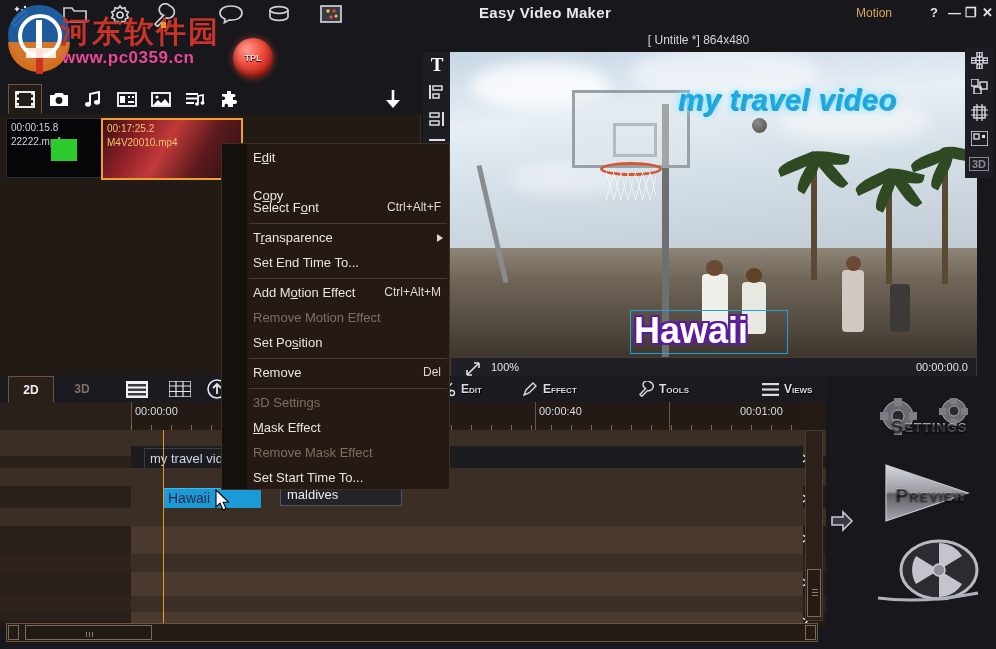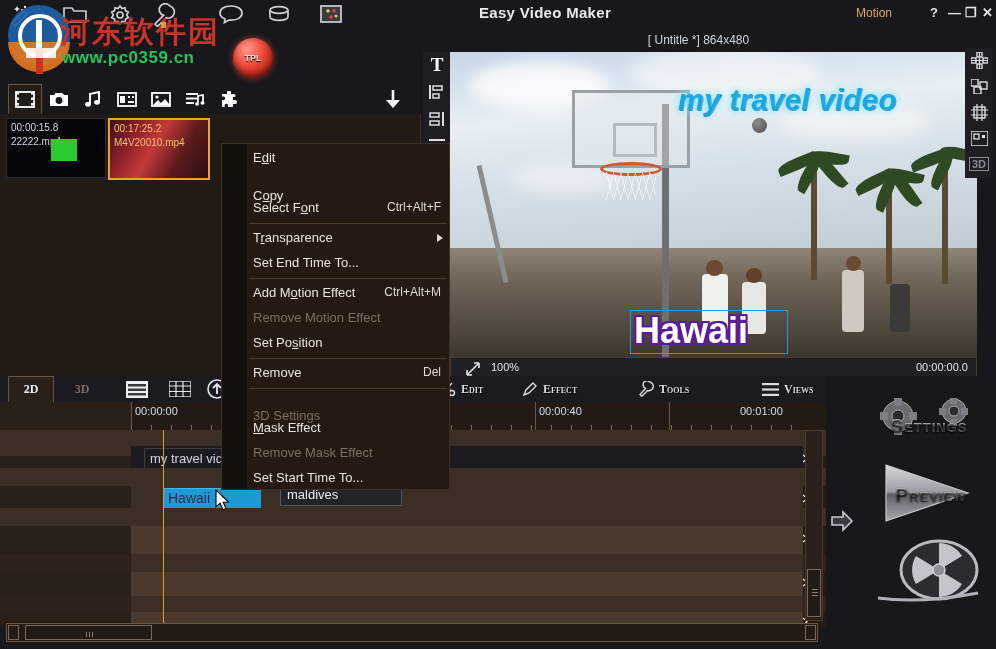--- a/index.html
+++ b/index.html
@@ -26,39 +26,39 @@
         background:radial-gradient(circle at 35% 28%, #ff9a8e 0%, #ef4b3a 42%, #b41f13 78%, #7c130a 100%);
         box-shadow:0 0 7px rgba(255,90,60,.55), inset 0 -3px 6px rgba(0,0,0,.45);
         display:flex;align-items:center;justify-content:center;}
   .rbtn span{color:#ffd9d2;font-size:9px;font-weight:bold;text-shadow:0 1px 1px #000;}
 
   
   .wm-logo{position:absolute;left:6px;top:2px;width:78px;height:76px;pointer-events:none;}
   .wm-cn{position:absolute;left:60px;top:12px;font-size:30px;font-weight:bold;color:#c8342a;
          letter-spacing:2px;pointer-events:none;font-family:"DejaVu Sans",sans-serif;
          text-shadow:0 0 1px rgba(0,0,0,.4);}
-  .wm-url{position:absolute;left:62px;top:48px;font-size:17px;font-weight:bold;color:#22c55e;
+  .wm-url{position:absolute;left:62px;top:48px;font-size:17px;font-weight:bold;color:#ec4899;
           letter-spacing:.5px;pointer-events:none;}
 
   
   .mediabar{position:absolute;left:0;top:84px;width:420px;height:30px;background:#17171c;
             border-bottom:1px solid #3a3028;}
   .mtab{position:absolute;top:0;width:34px;height:30px;display:flex;align-items:center;
         justify-content:center;cursor:pointer;}
   .mtab.active{background:#241c17;border:1px solid #6b5540;border-bottom:1px solid #241c17;
                box-sizing:border-box;}
   .dl-arrow{position:absolute;left:382px;top:4px;cursor:pointer;}
 
   
   .mediabin{position:absolute;left:0;top:114px;width:420px;height:262px;background:#211a15;
             border-right:1px solid #3a3028;}
   .clip{position:absolute;top:4px;width:98px;height:58px;overflow:hidden;cursor:pointer;}
   .clip.c1{left:6px;background:#060608;border:1px solid #2c2c32;}
-  .clip.c2{left:108px;border:2px solid #f0a030;
-           background:linear-gradient(120deg,#3b1014 0%,#8e2028 25%,#c23a3a 45%,#5c1a1c 70%,#2a0f12 100%);}
+  .clip.c2{left:101px;border:2px solid #f0a030;
+           background:linear-gradient(120deg,#3b1014 0%,#8e2028 25%,#c23a3a 45%,#5c1a1c 70%,#2a0f12 100%);padding-left:40px;}
   .clip-time{position:absolute;left:4px;top:3px;font-size:10px;white-space:nowrap;}
   .clip-name{position:absolute;left:4px;top:17px;font-size:10px;white-space:nowrap;}
   .c1 .clip-time{color:#cfd6e4;} .c1 .clip-name{color:#cfd6e4;}
   .c2 .clip-time{color:#f2c469;} .c2 .clip-name{color:#f2c469;}
   .greenthumb{position:absolute;left:44px;top:20px;width:26px;height:22px;background:#2ecb2e;}
 
   
   .previewwrap{position:absolute;left:421px;top:30px;width:575px;height:346px;background:#17171c;}
   .prev-title{position:absolute;left:0;top:3px;width:555px;text-align:center;color:#cfd6e4;font-size:12px;}
   .vert-tools{position:absolute;left:2px;top:22px;width:28px;height:110px;background:#1d1d23;}
@@ -104,21 +104,21 @@
   .pb-time{position:absolute;right:8px;top:3px;color:#e2e2ea;font-size:11px;}
   .expand-ic{position:absolute;left:15px;top:4px;cursor:pointer;}
 
   
   .rstrip{position:absolute;left:965px;top:48px;width:28px;height:130px;background:#1d1d23;}
   .rs{position:absolute;left:0;width:28px;height:24px;display:flex;align-items:center;
       justify-content:center;cursor:pointer;}
 
   
   .menubar{position:absolute;left:0;top:376px;width:826px;height:26px;background:#1a1a20;
-           border-bottom:1px solid #3a3028;font-family:Liberation Serif, serif;}
+           border-bottom:1px solid #3a3028;}
   .mb-tab{position:absolute;top:0;height:26px;display:flex;align-items:center;
           justify-content:center;cursor:pointer;color:#d7d7e0;font-size:12px;font-weight:bold;}
   .tab2d{left:8px;width:46px;background:#2a201a;border:1px solid #6b5540;border-bottom:none;
          box-sizing:border-box;color:#f0f0f4;}
   .tab3d{left:60px;width:44px;color:#7e6f6a;}
   .mbico{position:absolute;top:2px;width:30px;height:22px;display:flex;align-items:center;
          justify-content:center;cursor:pointer;}
   .mitem{position:absolute;top:0;height:26px;display:flex;align-items:center;cursor:pointer;
          gap:5px;color:#d9d9e2;font-size:12px;font-variant:small-caps;font-weight:bold;
          text-shadow:1px 1px 0 #000;}
@@ -783,21 +783,21 @@
         </div>
         <div class="ctxitem" style="top: 187px;">
           <div class="lab">Set Po<span class="u">s</span>ition</div>
         </div>
         <div class="ctxsep" style="top: 214px;"></div>
         <div class="ctxitem" style="top: 217px;">
           <div class="lab">Remove</div>
           <div class="acc">Del</div>
         </div>
         <div class="ctxsep" style="top: 244px;"></div>
-        <div class="ctxitem dis" style="top: 247px; margin-top: 13px;">
+        <div class="ctxitem dis" style="top: 247px;">
           <div class="lab">3D Settings</div>
         </div>
         <div class="ctxitem" style="top: 272px;">
           <div class="lab"><span class="u">M</span>ask Effect</div>
         </div>
         <div class="ctxitem dis" style="top: 297px;">
           <div class="lab">Remove Mask Effect</div>
         </div>
         <div class="ctxitem" style="top: 322px;">
           <div class="lab">Set Start Time To...</div>

